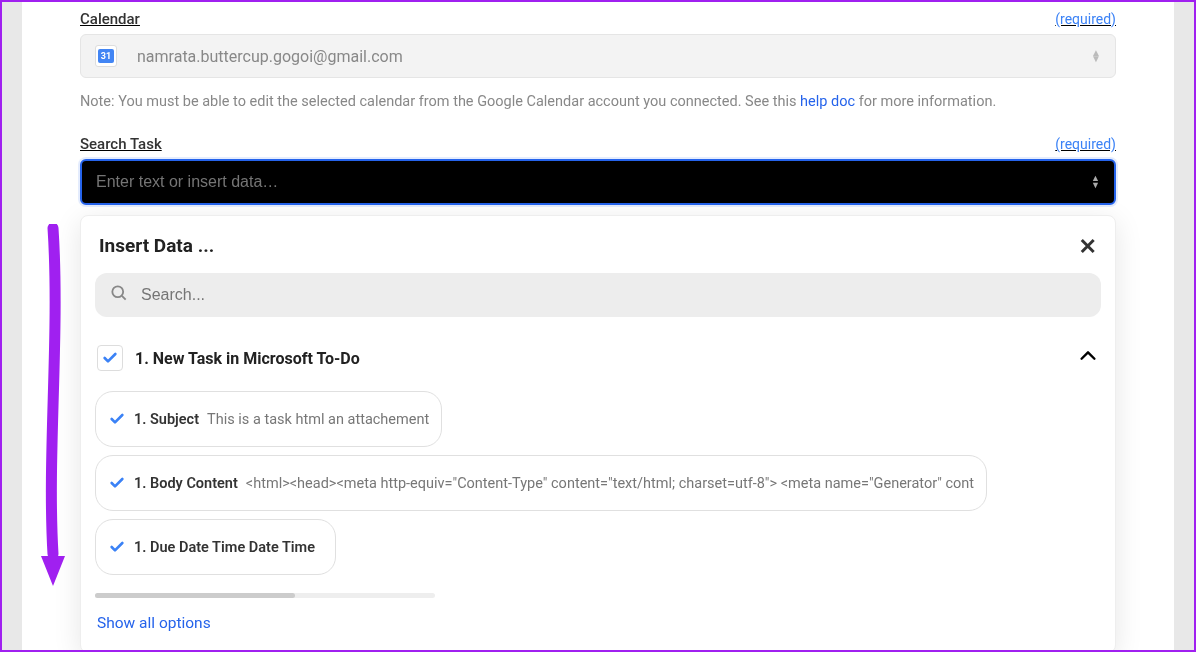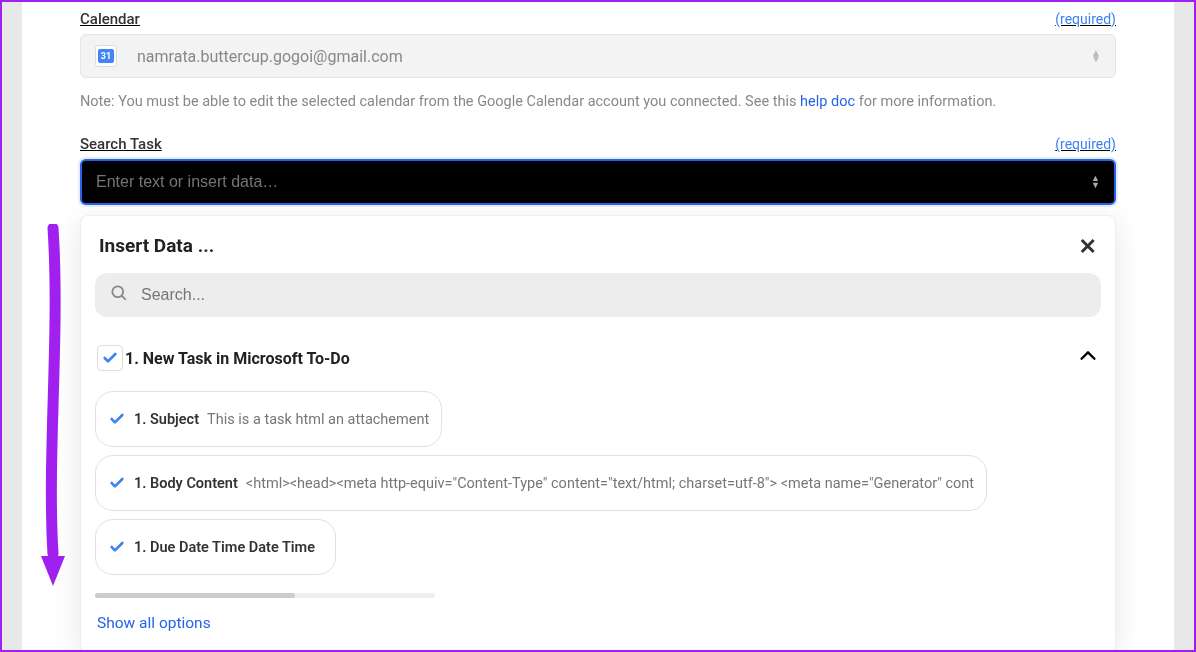--- a/index.html
+++ b/index.html
@@ -167,21 +167,21 @@
       flex: 1;
       border: none;
       background: transparent;
       font-size: 16px;
       color: #888;
       outline: none;
     }
     .source-row {
       display: flex;
       align-items: center;
-      gap: 2px;
+      gap: 12px;
       padding: 8px 2px 16px 2px;
     }
     .todo-icon {
       width: 26px;
       height: 26px;
       background: #fff;
       border: 1px solid #ddd;
       border-radius: 4px;
       display: flex;
       align-items: center;

